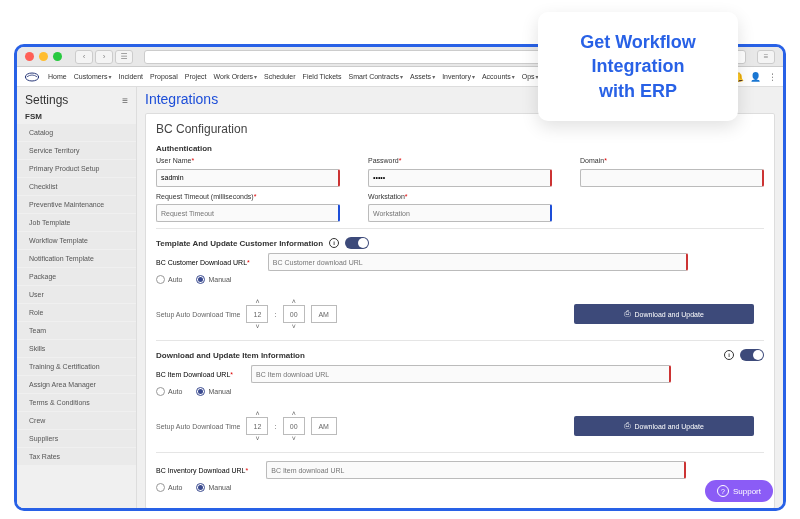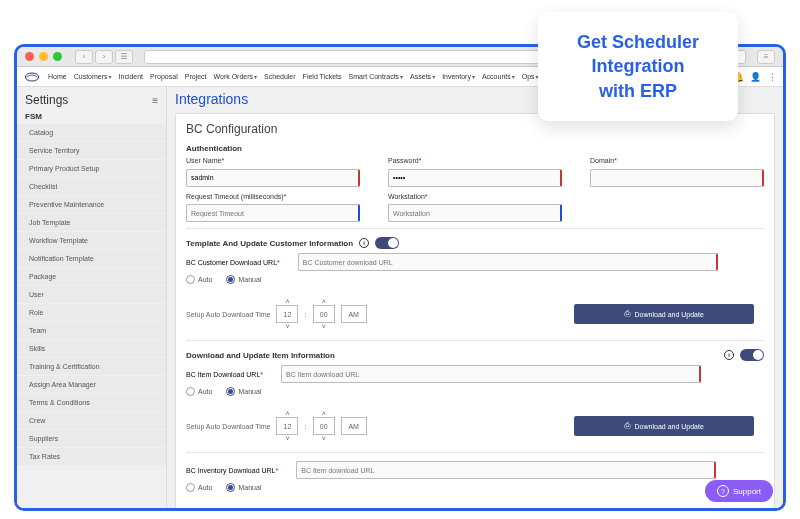--- a/index.html
+++ b/index.html
@@ -20,21 +20,21 @@
   .logo { width: 18px; height: 14px; display: flex; align-items: center; justify-content: center; }
   .logo svg { width: 16px; height: 12px; }
   .navitem { cursor: pointer; white-space: nowrap; }
   .navitem.caret::after { content: "▾"; font-size: 6px; margin-left: 1px; color: #666; }
   .topright { margin-left: auto; display: flex; gap: 6px; align-items: center; color: #666; font-size: 9px; }
 
   
   .appbody { display: flex; height: calc(100% - 40px); background: #f0f0f0; }
 
   
-  .sidebar { width: 150px; background: #f0f0f0; border-right: 1px solid #ddd; display: flex; flex-direction: column; }
+  .sidebar { width: 120px; background: #f0f0f0; border-right: 1px solid #ddd; display: flex; flex-direction: column; }
   .sidehead { padding: 6px 8px 2px; display: flex; align-items: center; justify-content: space-between; }
   .sidehead h3 { font-size: 12px; font-weight: normal; color: #333; }
   .sideburger { font-size: 10px; color: #666; cursor: pointer; }
   .sidecat { font-size: 8px; font-weight: bold; padding: 3px 8px; color: #333; }
   .sideitems { overflow-y: auto; flex: 1; }
   .sideitem { font-size: 7px; color: #555; padding: 5px 12px; background: #eaeaea; margin-bottom: 1px; cursor: pointer; }
 
   
   .main { flex: 1; overflow-y: auto; padding: 4px 8px 20px; }
   .main::-webkit-scrollbar { width: 8px; } .main::-webkit-scrollbar-thumb { background: #ccc; border-radius: 4px; }
@@ -85,21 +85,21 @@
 
   
   .support { position: absolute; right: 10px; bottom: 6px; background: #8b5cf6; color: #fff; font-size: 8px; padding: 5px 12px; border-radius: 12px; display: flex; align-items: center; gap: 4px; cursor: pointer; z-index: 5; }
   .support::before { content: "?"; width: 10px; height: 10px; border: 1px solid #fff; border-radius: 50%; font-size: 7px; display: inline-flex; align-items: center; justify-content: center; }
 </style>
 </head>
 <body>
 
 <div class="callout">
   <p>
-    <span>Get Scheduler</span><br>
+    <span>Get Workflow</span><br>
     <span>Integration</span><br>
     <span>with ERP</span>
   </p>
 </div>
 
 <div class="frame">
 
   <div class="macbar">
     <span class="dot r"></span>
     <span class="dot y"></span>

